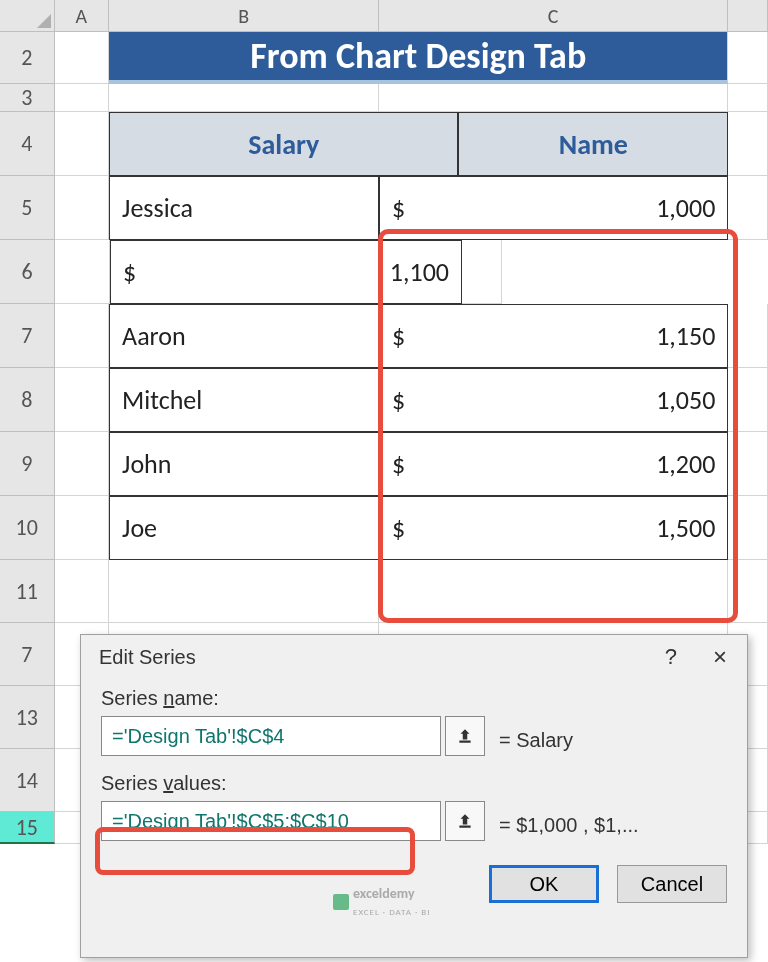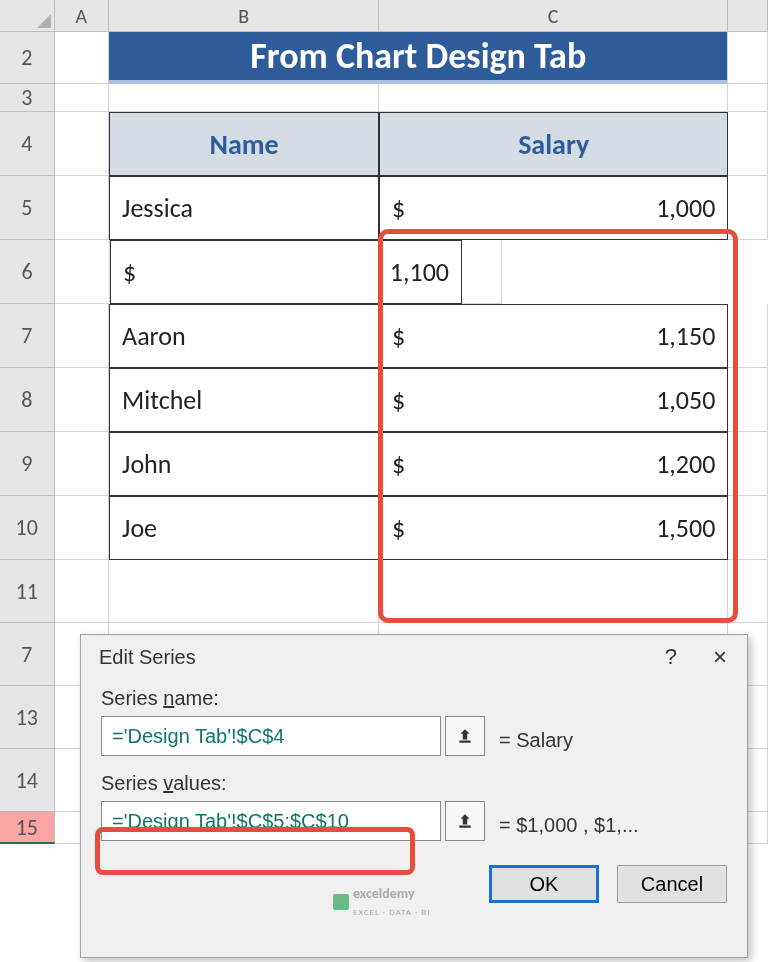--- a/index.html
+++ b/index.html
@@ -4,21 +4,21 @@
 <style>
 * { box-sizing: border-box; margin: 0; padding: 0; }
 body { font-family: Calibri, Arial, sans-serif; background: #fff; width: 768px; height: 962px; position: relative; overflow: hidden; }
 
 
 .sheet { position: absolute; top: 0; left: 0; width: 768px; }
 .row { display: flex; }
 .cell { border-right: 1px solid #d4d4d4; border-bottom: 1px solid #d4d4d4; display: flex; align-items: center; }
 .hdr { background: #e6e6e6; color: #555; font-size: 20px; justify-content: center; border-right: 1px solid #bfbfbf; border-bottom: 1px solid #bfbfbf; }
 .rowhdr { background: #e6e6e6; color: #555; font-size: 22px; justify-content: center; border-right: 1px solid #bfbfbf; border-bottom: 1px solid #bfbfbf; }
-.selhdr { background: #fca5a5; border-bottom: 2px solid #217346; }
+.selhdr { background: #5eead4; border-bottom: 2px solid #217346; }
 
 .corner { width: 55px; height: 32px; background: #e6e6e6; border-right: 1px solid #bfbfbf; border-bottom: 1px solid #bfbfbf; position: relative; }
 .corner::after { content: ""; position: absolute; right: 3px; bottom: 3px; width: 0; height: 0; border-left: 14px solid transparent; border-bottom: 14px solid #b0b0b0; }
 
 .colA { width: 55px; }
 .colB { width: 272px; }
 .colC { width: 352px; }
 .colD { width: 40px; }
 
 .r1 { height: 32px; }
@@ -95,22 +95,22 @@
     <div class="cell rowhdr r3" style="width:55px">3</div>
     <div class="cell colA r3"></div>
     <div class="cell colB r3"></div>
     <div class="cell colC r3"></div>
     <div class="cell colD r3"></div>
   </div>
 
   <div class="row">
     <div class="cell rowhdr rdata" style="width:55px">4</div>
     <div class="cell colA rdata"></div>
+    <div class="cell thead colC rdata">Salary</div>
     <div class="cell thead colB rdata">Name</div>
-    <div class="cell thead colC rdata">Salary</div>
     <div class="cell colD rdata"></div>
   </div>
 
   <div class="row">
     <div class="cell rowhdr rdata" style="width:55px">5</div>
     <div class="cell colA rdata"></div>
     <div class="cell tcell name-cell colB rdata">Jessica</div>
     <div class="cell tcell sal-cell colC rdata">
         <span class="sal-sym">$</span>
         <span class="sal-num">1,000</span>

